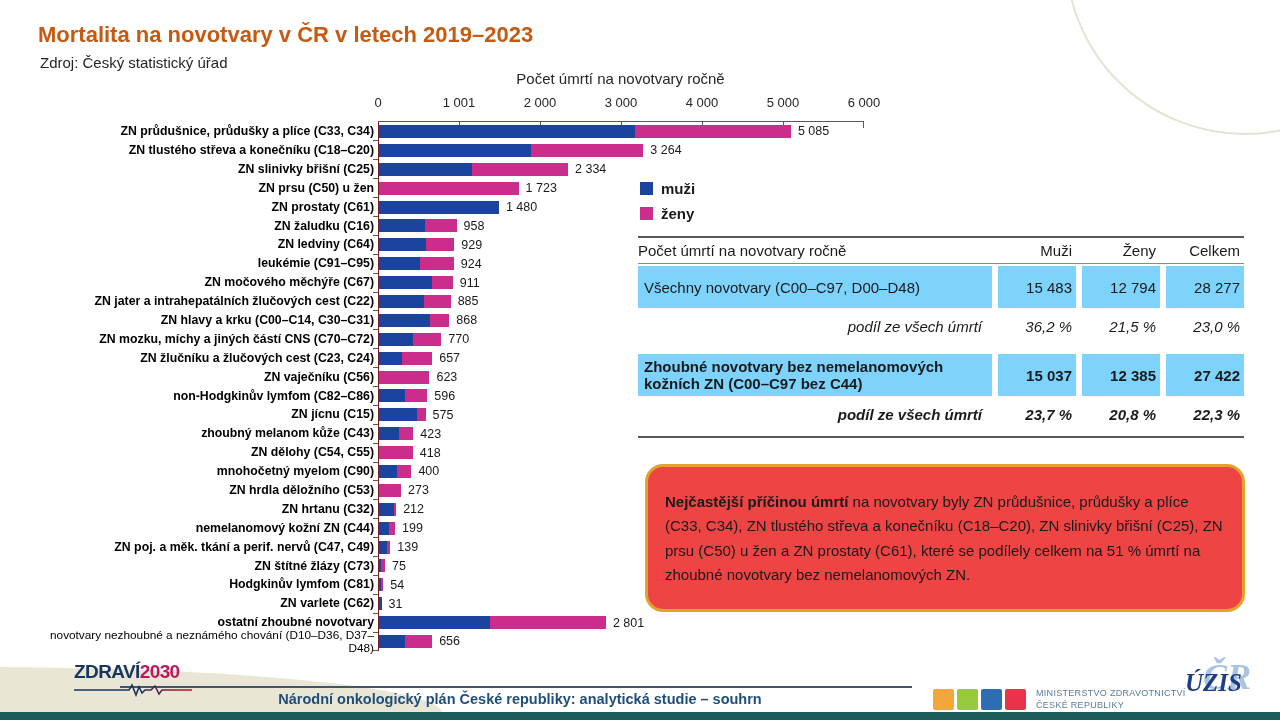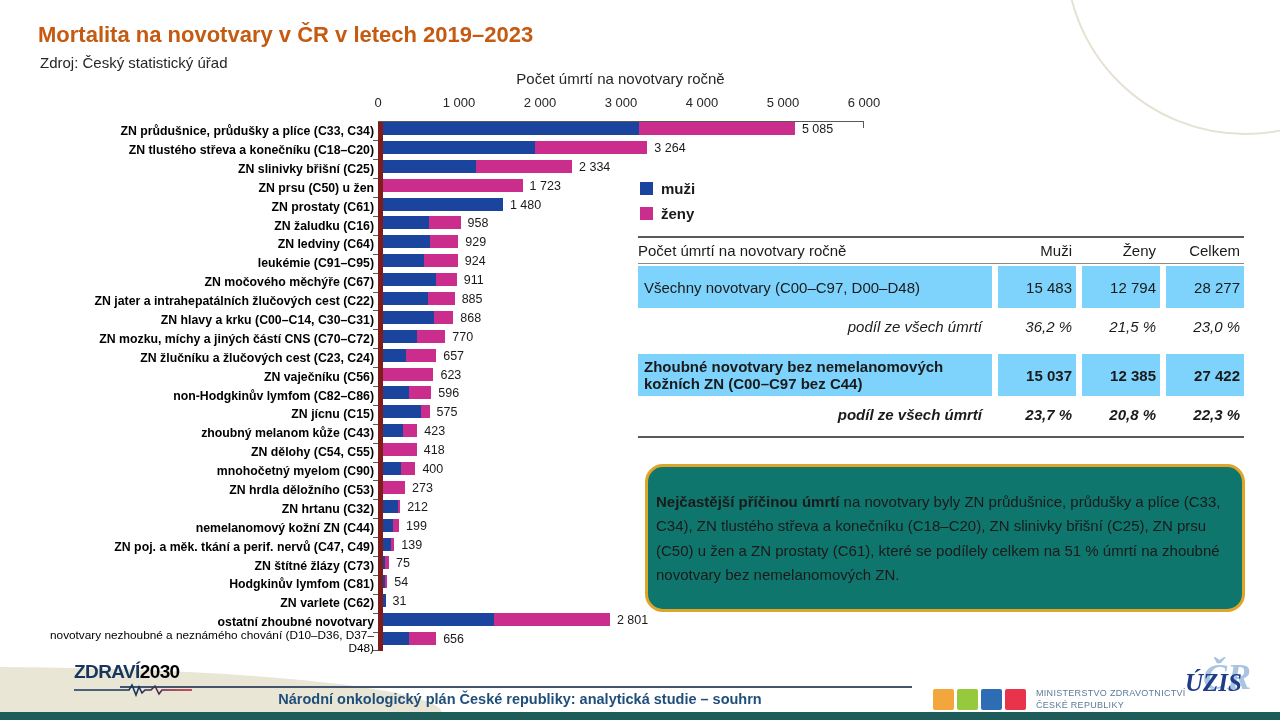--- a/index.html
+++ b/index.html
@@ -24,21 +24,21 @@
   .x-axis-labels { position:absolute; left:378px; top:95px; width:486px; height:18px; }
   .x-axis-label { position:absolute; transform:translateX(-50%); font-size:13px; color:#262626; white-space:nowrap; }
   .x-axis-line { position:absolute; left:378px; top:121px; width:486px; height:1px; background:#595959; }
   .x-axis-tick { position:absolute; top:1px; width:1px; height:6px; background:#595959; }
   .bars { position:absolute; left:38px; top:122px; width:950px; }
   .bar-row { display:flex; align-items:center; height:18.9px; position:relative; }
   .bar-row::after { content:""; position:absolute; left:335px; bottom:-0.5px; width:5px; height:1px; background:#595959; }
   .bar-label { width:340px; text-align:right; font-size:12.3px; font-weight:bold;
                padding-right:4px; line-height:1.04; color:#000; }
   .bar-label.reg { font-weight:normal; font-size:11.8px; }
-  .bar-area { display:flex; align-items:flex-start; height:100%; border-left:5px solid #7f1d1d; }
+  .bar-area { display:flex; align-items:center; height:100%; border-left:1px solid #7f1d1d; }
   .seg { height:13px; }
   .bar-value { margin-left:7px; font-size:12.5px; color:#1a1a1a; white-space:nowrap; }
 
   
   .legend { position:absolute; left:640px; top:180px; }
   .legend-row { display:flex; align-items:center; margin-bottom:8px; font-size:15px; font-weight:bold; }
   .swatch { width:13px; height:13px; margin-right:8px; }
 
   
   .stat-table { position:absolute; left:638px; top:236px; width:606px; font-size:15px; color:#1a1a1a; }
@@ -53,22 +53,22 @@
   .t-row.shaded { min-height:42px; }
   .t-row.shaded .cell { background:#7dd3fc; }
   .t-row.italic { font-style:italic; }
   .t-row.italic .t-label { justify-content:flex-end; padding-right:10px;text-align:right; }
   .t-row.bold { font-weight:bold; }
   .t-row.gap-above { margin-top:12px; }
   .t-bottom { border-top:2px solid #595959; margin-top:6px; }
 
   
   .callout { position:absolute; left:645px; top:464px; width:600px; height:148px;
-             border-radius:18px; padding:23px 8px; font-size:15px; line-height:1.62; color:#1a1a1a;
-             background:#0f766e; }
+             border-radius:18px; padding:23px 17px; font-size:15px; line-height:1.62; color:#1a1a1a;
+             background:#ef4444; }
   .callout b { font-weight:bold; }
 
   
   .zdravi { position:absolute; left:74px; top:661px; z-index:3; }
   .zdravi-text { font-size:19px; font-weight:bold; letter-spacing:-0.6px; white-space:nowrap; }
   .footer-line { position:absolute; left:120px; top:686px; width:792px; height:2px; background:#44546a; }
   .plan { position:absolute; left:270px; top:691px; width:500px; text-align:center;
           font-weight:bold; font-size:14.5px; }
   .ministry { position:absolute; left:933px; top:688px; display:flex; align-items:center; z-index:3; }
   .sq { width:21px; height:21px; margin-right:3px; border-radius:2px; }
@@ -86,21 +86,21 @@
 
   <div class="corner-arc"></div>
   <div class="swoosh"></div>
 
   <div class="title" style="color: rgb(197, 90, 17);">Mortalita na novotvary v ČR v letech 2019–2023</div>
   <div class="source">Zdroj: Český statistický úřad</div>
 
   <div class="chart-title">Počet úmrtí na novotvary ročně</div>
   <div class="x-axis-labels" id="x-axis-labels">
       <div class="x-axis-label" style="left: 0px;">0</div>
-      <div class="x-axis-label" style="left: 81px;">1 000</div>
+      <div class="x-axis-label" style="left: 81px;">1 001</div>
       <div class="x-axis-label" style="left: 162px;">2 000</div>
       <div class="x-axis-label" style="left: 243px;">3 000</div>
       <div class="x-axis-label" style="left: 324px;">4 000</div>
       <div class="x-axis-label" style="left: 405px;">5 000</div>
       <div class="x-axis-label" style="left: 486px;">6 000</div>
     </div>
   <div class="x-axis-line" id="x-axis-line">
       <div class="x-axis-tick" style="left: 0px;"></div>
       <div class="x-axis-tick" style="left: 81px;"></div>
       <div class="x-axis-tick" style="left: 162px;"></div>
@@ -382,21 +382,21 @@
       </div>
     <div class="t-bottom"></div>
   </div>
 
   <div class="callout" id="callout" style="border: 3px solid rgb(223, 164, 40);">
     <b>Nejčastější příčinou úmrtí</b><span> na novotvary byly ZN průdušnice, průdušky a plíce (C33, C34), ZN tlustého střeva a konečníku (C18–C20), ZN slinivky břišní (C25), ZN prsu (C50) u žen a ZN prostaty (C61), které se podílely celkem na 51 % úmrtí na zhoubné novotvary bez nemelanomových ZN.</span>
   </div>
 
   <div class="zdravi">
     <div class="zdravi-text">
-      <span id="zdravi1" style="color: rgb(23, 54, 93);">ZDRAVÍ</span><span id="zdravi2" style="color: #000000;">2030</span>
+      <span id="zdravi1" style="color: rgb(23, 54, 93);">ZDRAVÍ</span><span id="zdravi2" style="color: #be185d;">2030</span>
     </div>
     <svg width="118" height="14" viewBox="0 0 118 14">
       <defs>
         <linearGradient id="hb" x1="0" y1="0" x2="1" y2="0">
           <stop offset="0" stop-color="#17365D"></stop>
             <stop offset="0.55" stop-color="#17365D"></stop>
             <stop offset="1" stop-color="#C8102E"></stop>
         </linearGradient>
       </defs>
       <polyline points="0,7 50,7 55,7 58,2 62,12 65,4 68,10 71,7 77,7 81,3 85,11 88,7 118,7" fill="none" stroke="url(#hb)" stroke-width="1.6"></polyline>

